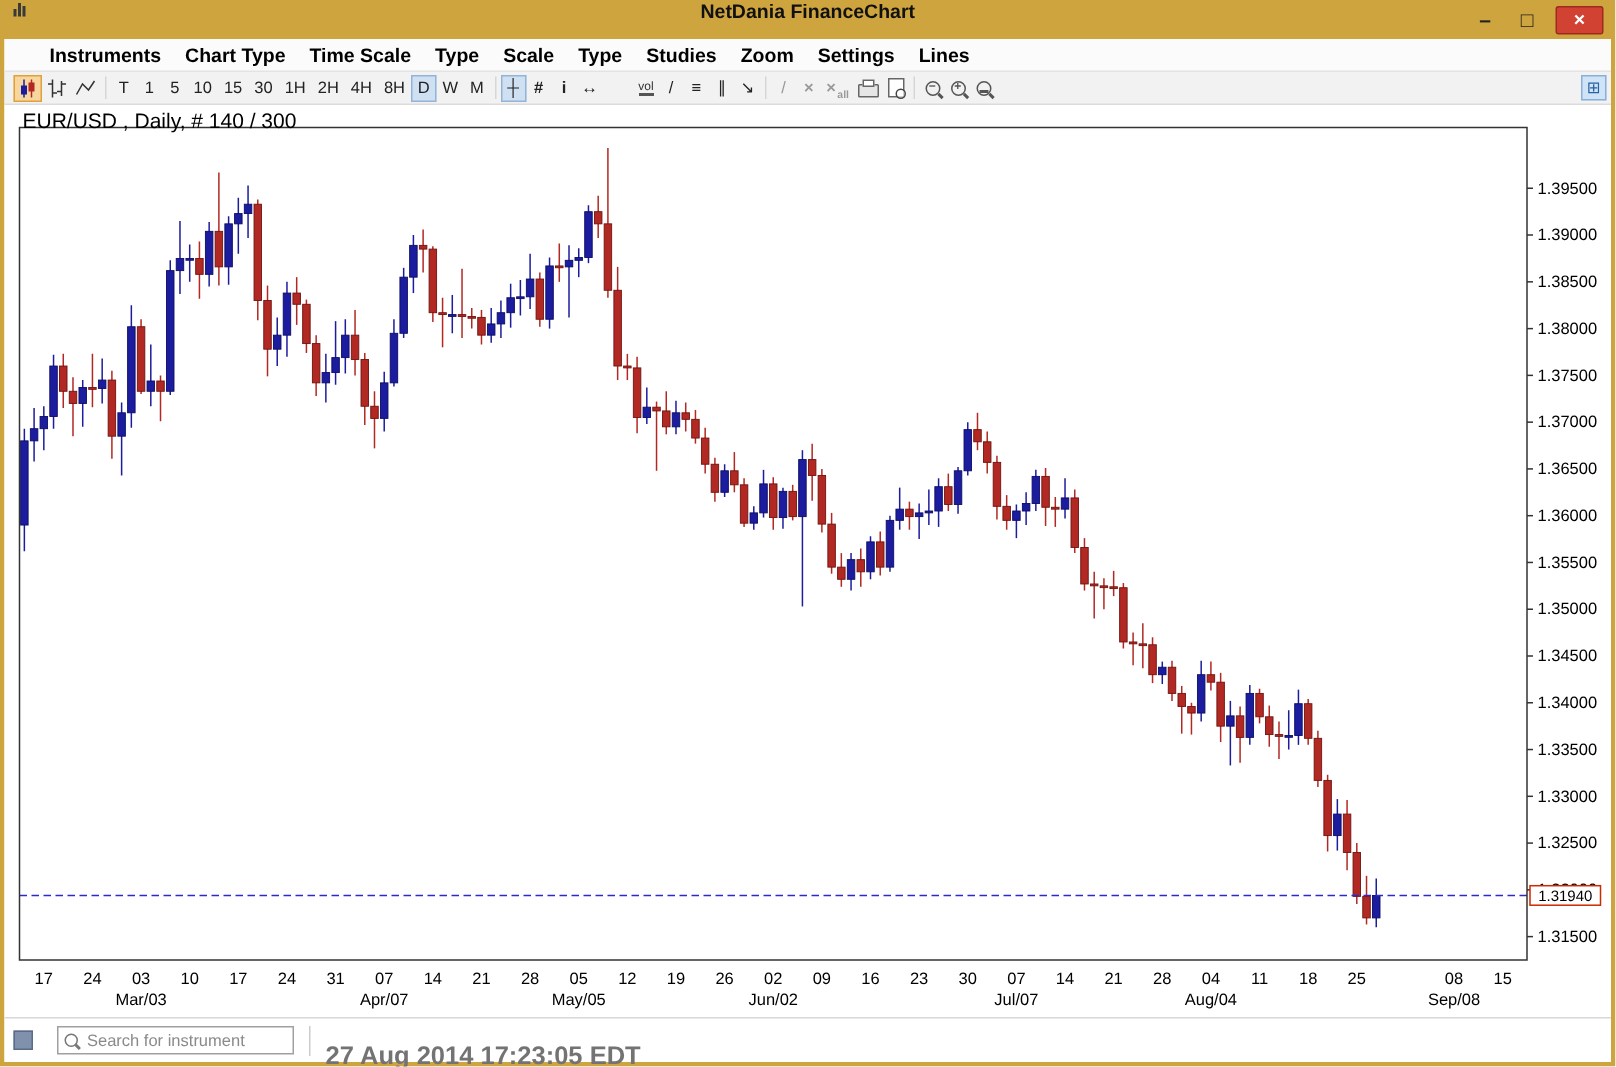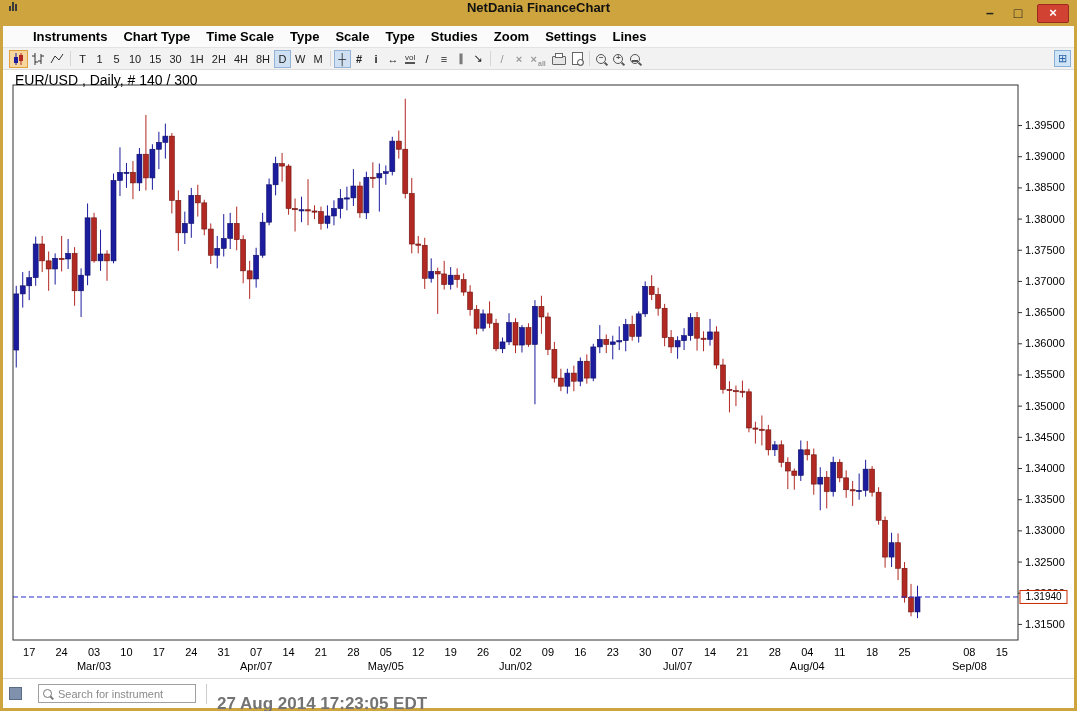--- a/index.html
+++ b/index.html
@@ -24,21 +24,21 @@
   
   .toolbar{height:22px;display:flex;align-items:center;background:#f2f2f2;border-bottom:1px solid #dcdcdc;padding-left:6px;box-sizing:border-box;position:relative;}
   .tb{height:18px;min-width:17px;padding:0 2px;display:flex;align-items:center;justify-content:center;font-size:11px;color:#222;background:transparent;border:1px solid transparent;margin:0;box-sizing:border-box;font-family:inherit;}
   .tb.txt{padding:0 3px;}
   .tb.sel-orange{background:#f7d79e;border-color:#dfa13d;}
   .tb.sel-blue{background:#cfe0f2;border-color:#93b3d7;}
   .tb.dim{color:#999;}
   .sep{width:1px;height:15px;background:#d6d6d6;margin:0 3px;}
   .glyph-b{font-weight:700;}
   .sub{font-size:7px;color:#999;margin-left:1px;align-self:flex-end;}
-  .vol{font-size:8px;font-weight:400;color:#333;border-bottom:2px solid #555;line-height:9px;}
+  .vol{font-size:8px;font-weight:400;color:#333;border-bottom:2px solid #555;line-height:9px;margin-left:21px;}
   .lens{position:relative;width:8px;height:8px;border:1px solid #555;border-radius:50%;display:inline-block;}
   .lens::after{content:"";position:absolute;width:4px;height:2px;background:#555;transform:rotate(45deg);right:-3px;bottom:-2px;}
   .lens .sign{position:absolute;top:-1px;left:0;right:0;text-align:center;font-size:8px;line-height:8px;color:#555;font-weight:700;}
   .lens .bar{position:absolute;left:1px;right:1px;bottom:1px;height:2px;background:#555;}
   .printer{position:relative;width:12px;height:7px;background:#e6e6e6;border:1px solid #666;border-radius:1px;margin-top:3px;}
   .printer::before{content:"";position:absolute;top:-4px;left:2px;width:6px;height:3px;background:#fff;border:1px solid #666;}
   .page{position:relative;width:9px;height:11px;background:#fff;border:1px solid #666;}
   .page::after{content:"";position:absolute;width:5px;height:5px;border:1px solid #444;border-radius:50%;right:-2px;bottom:-2px;background:rgba(255,255,255,.7);}
   .panel-btn{position:absolute;right:3px;top:2px;width:17px;height:17px;background:#cfe4f7;border:1px solid #8ab0d8;color:#2a62a5;font-size:11px;display:flex;align-items:center;justify-content:center;padding:0;}
 

